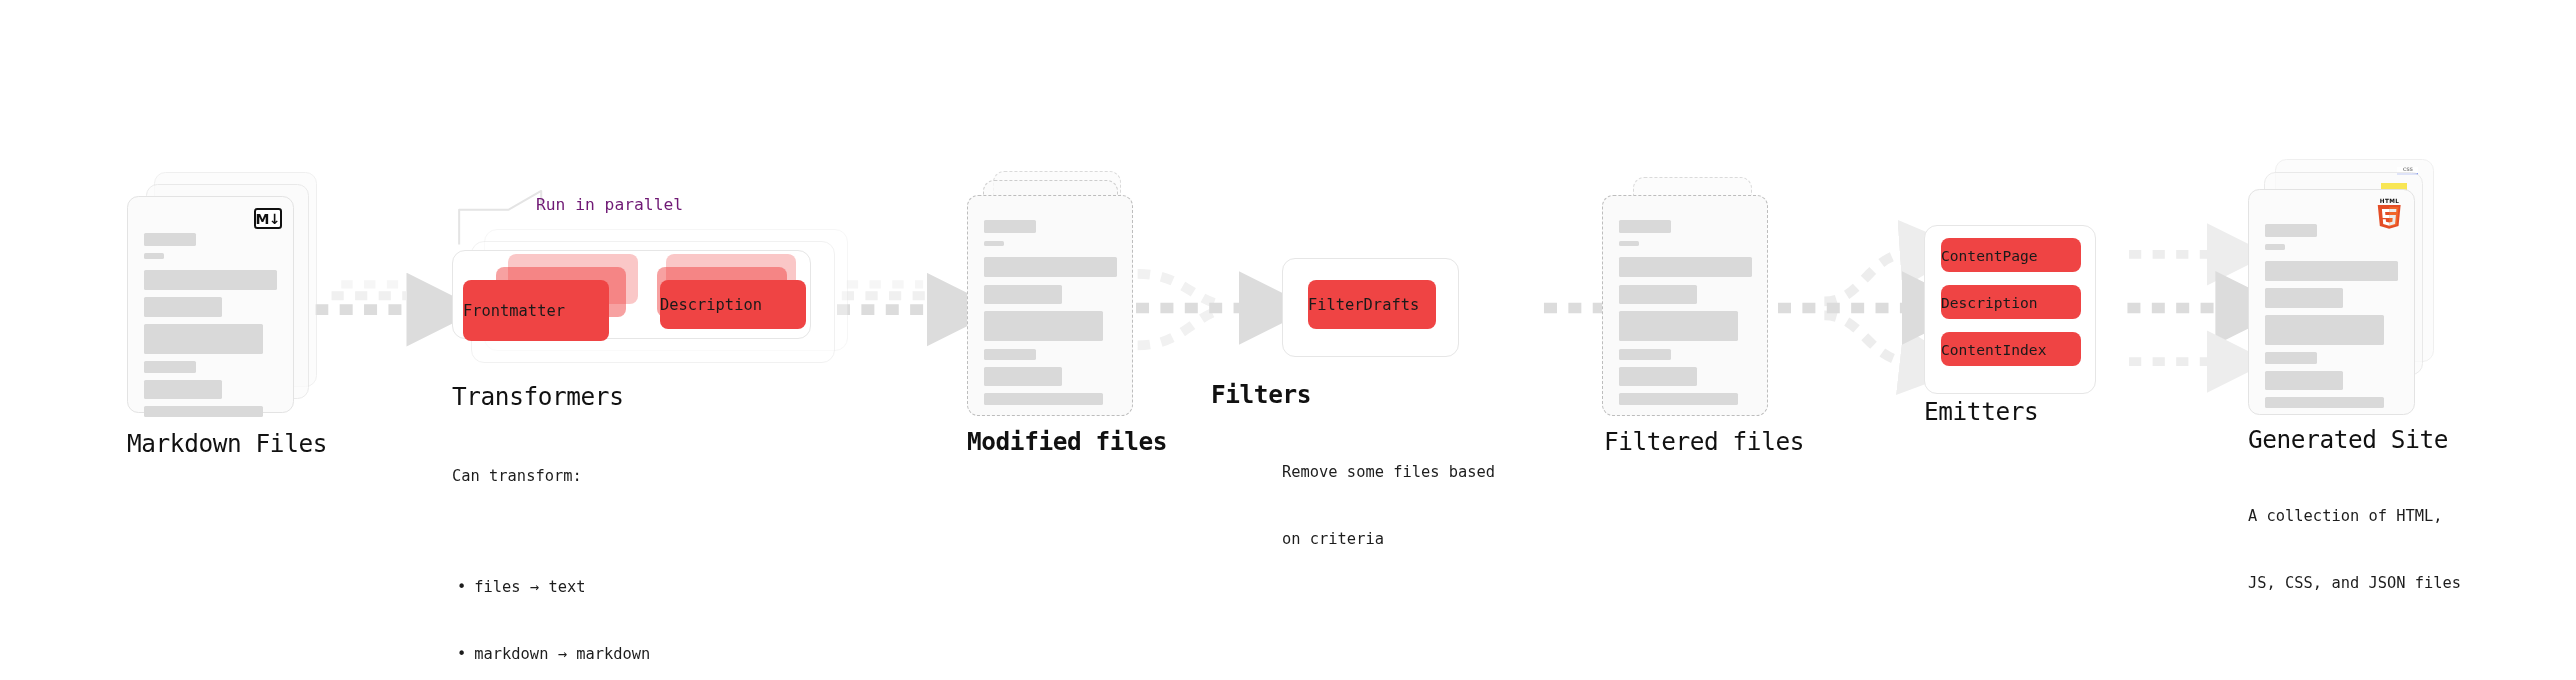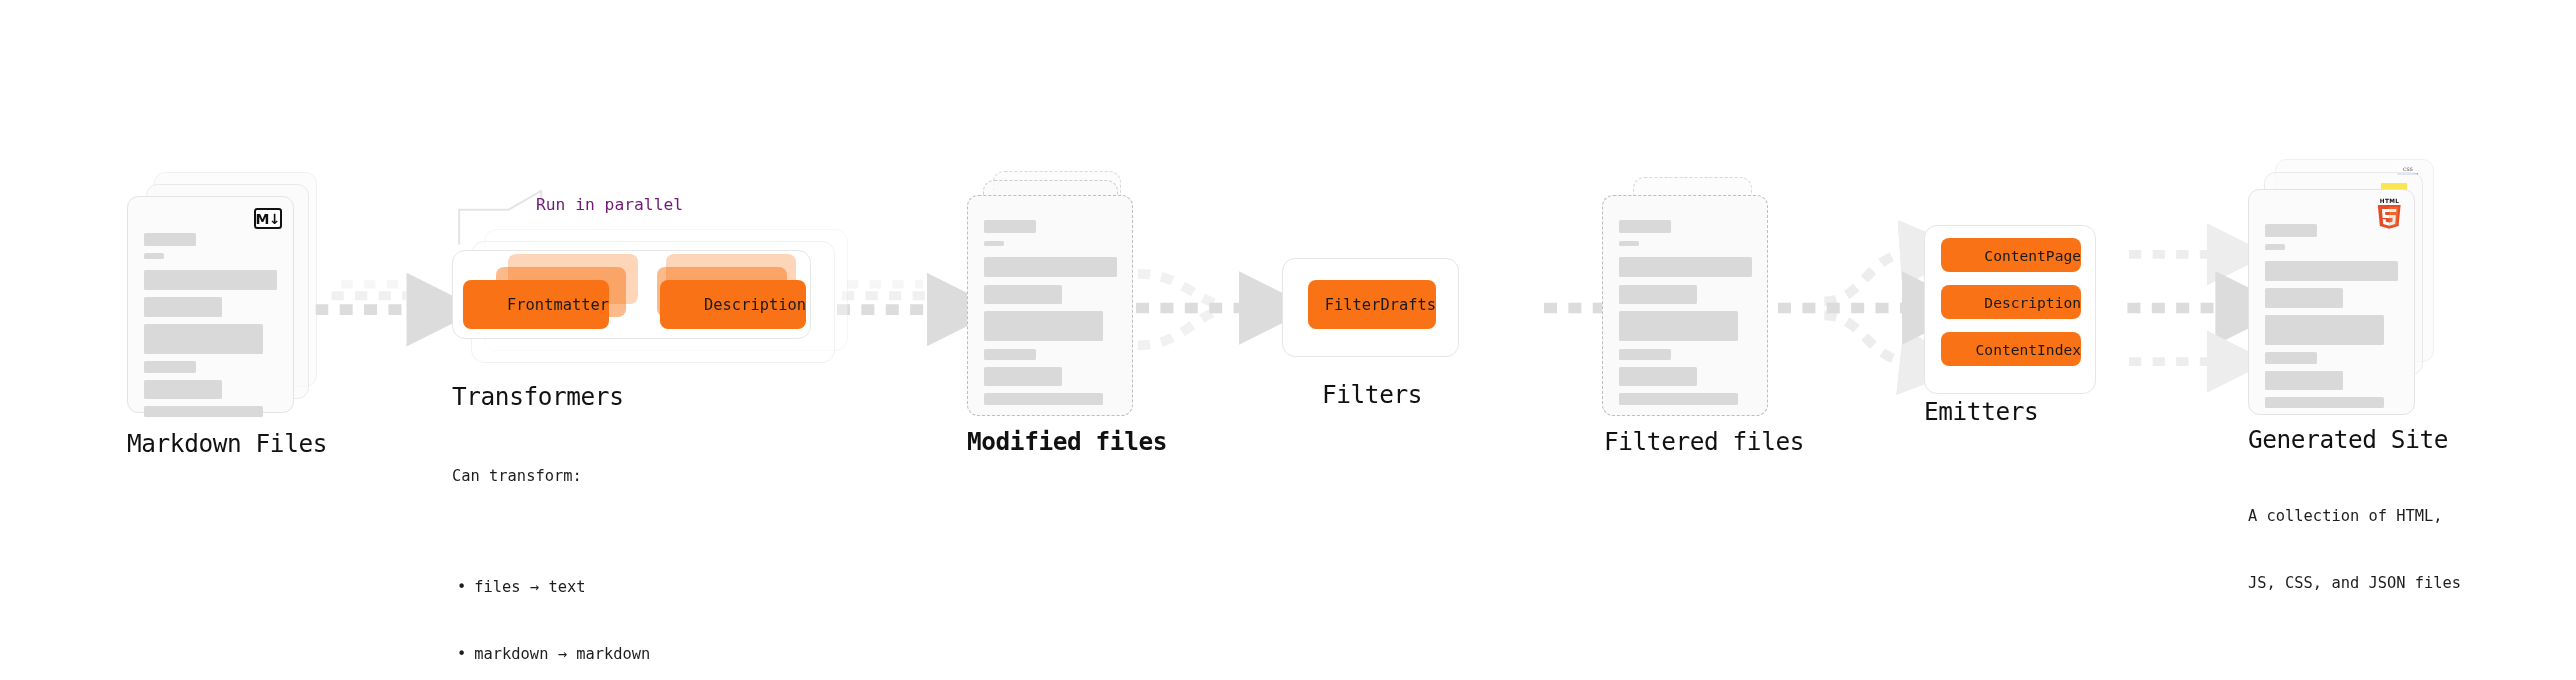--- a/index.html
+++ b/index.html
@@ -63,23 +63,23 @@
     position: absolute;
     border: 1.6px solid #e6e6e6;
     border-radius: 13px;
     background: #ffffff;
   }
   .group.g2 { opacity: .55; }
   .group.g3 { opacity: .35; }
 
   .chip {
     position: absolute;
-    background: #f97316;
+    background: #ef4444;
     border-radius: 8.1px;
-    display: flex; align-items: center; justify-content: flex-end;
+    display: flex; align-items: center; justify-content: flex-start;
     font-family: "DejaVu Sans Mono", "Liberation Mono", monospace;
     font-size: 15.4px; color: #1a1a1a; white-space: nowrap;
   }
   .chip.c2 { opacity: .5; }
   .chip.c3 { opacity: .3; }
 
   
   .stage-title {
     position: absolute;
     font-family: "DejaVu Sans Mono", "Liberation Mono", monospace;
@@ -189,21 +189,21 @@
 
   <div>
     <div class="group g3" style="left:484px; top:229px; width:364px; height:122px;"></div>
     <div class="group g2" style="left:471px; top:241px; width:364px; height:122px;"></div>
     <div class="group" style="left:452px; top:250px; width:359px; height:89px;"></div>
   </div>
 
   <div>
     <div class="chip c3" style="left:508px; top:254px; width:130px; height:50px;"></div>
     <div class="chip c2" style="left:496px; top:267px; width:130px; height:50px;"></div>
-    <div class="chip" style="left:463px; top:280px; width:146px; height:49px;">
+    <div class="chip" style="left:463px; top:280px; width:146px; height:61px;">
       <span>Frontmatter</span>
     </div>
   </div>
 
   <div>
     <div class="chip c3" style="left:666px; top:254px; width:130px; height:50px;"></div>
     <div class="chip c2" style="left:657px; top:267px; width:130px; height:50px;"></div>
     <div class="chip" style="left:660px; top:280px; width:146px; height:49px;">
       <span>Description</span>
     </div>
@@ -234,21 +234,25 @@
         <div class="bar" style="width:119px; height:11.4px;"></div>
       </div>
     </div>
   </div>
   <div class="stage-title" style="left:967px; top:427px;font-weight:bold;">Modified files</div>
 
   <div class="group" style="left:1282px; top:258px; width:177px; height:99px;"></div>
   <div class="chip" style="left:1308px; top:280px; width:128px; height:49px;">
     <span>FilterDrafts</span>
   </div>
-  <div class="stage-title" style="left:1322px; top:380px;">Filters</div>
+  <div class="stage-title" style="left:1211px; top:380px;font-weight:bold;">Filters</div>
+  <div class="stage-desc" style="left:1282px; top:416px;">
+    <div>Remove some files based</div>
+    <div>on criteria</div>
+  </div>
 
   <div class="card-stack">
     <div class="card dashed l3" style="left:1633px; top:177px; width:119px; height:205px;"></div>
     <div class="card dashed" style="left:1602px; top:195px; width:166px; height:221px;">
       <div class="card-body" style="top:24.4px;">
         <div class="bar" style="width:52px; height:13px;"></div>
         <div class="bar" style="width:19.5px; height:5.7px; margin-bottom:10.6px;"></div>
         <div class="bar" style="width:133px; height:20.3px;"></div>
         <div class="bar" style="width:78px; height:19.5px;"></div>
         <div class="bar" style="width:119px; height:30px;"></div>

